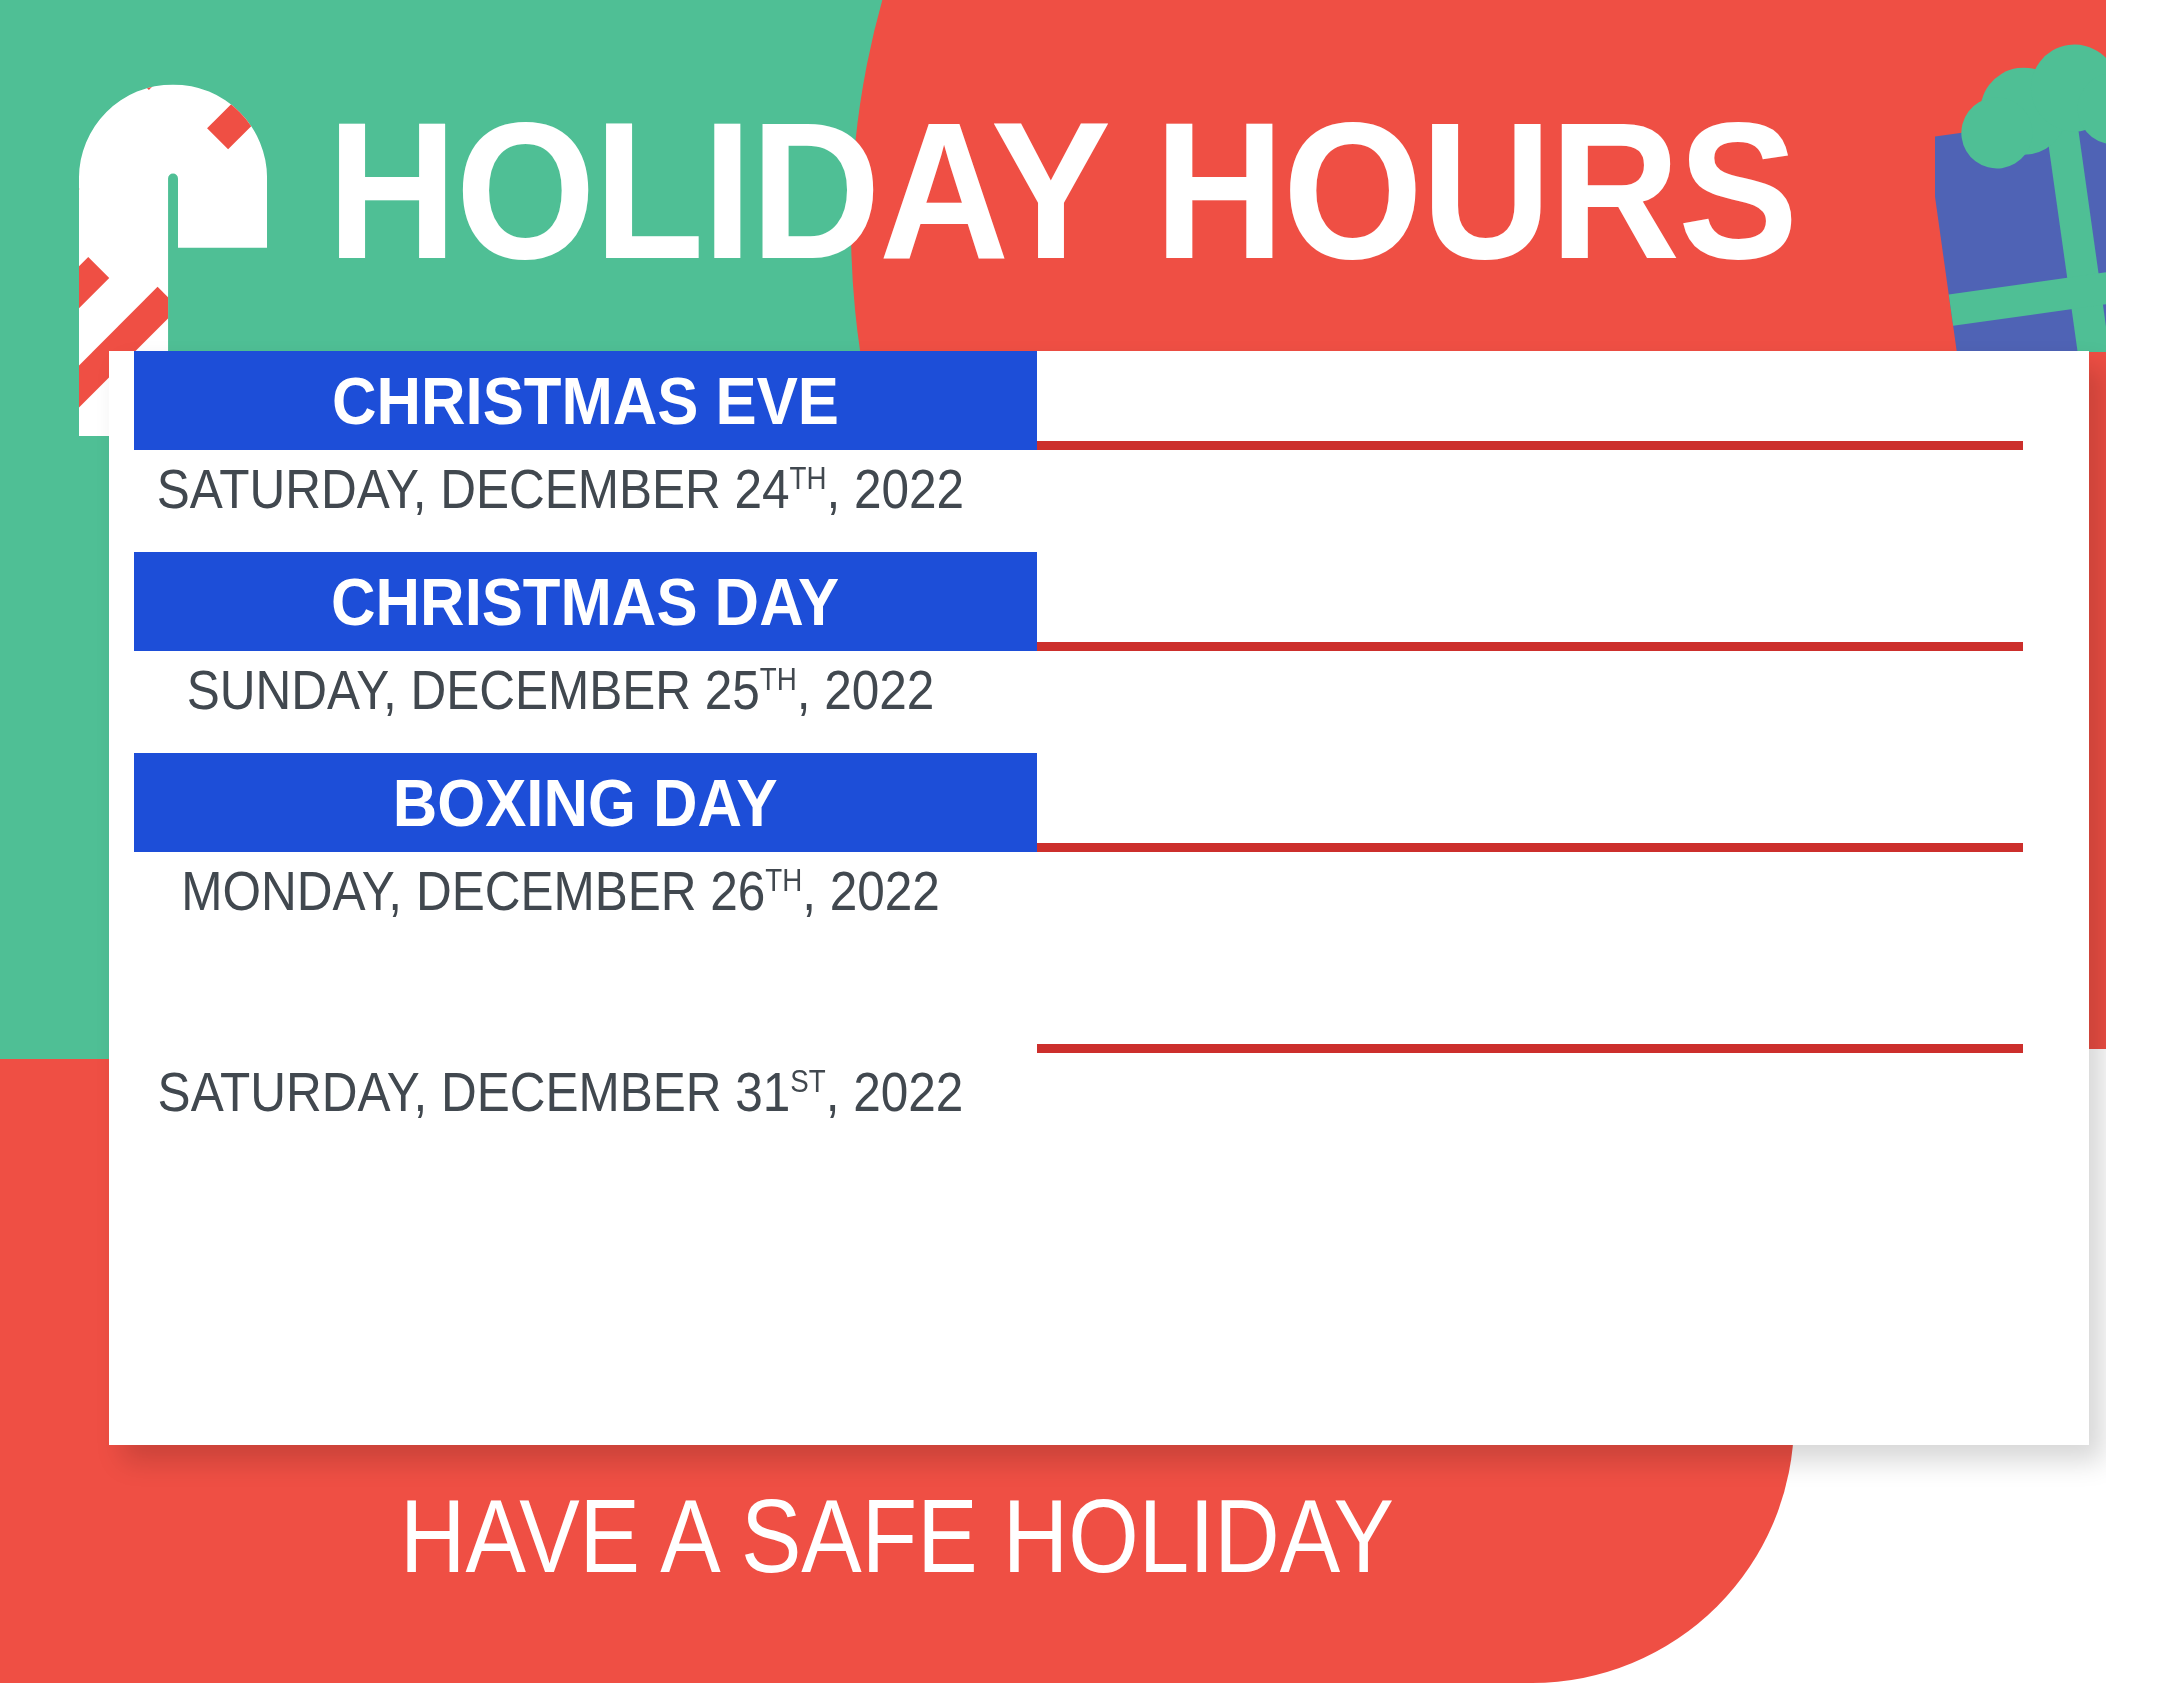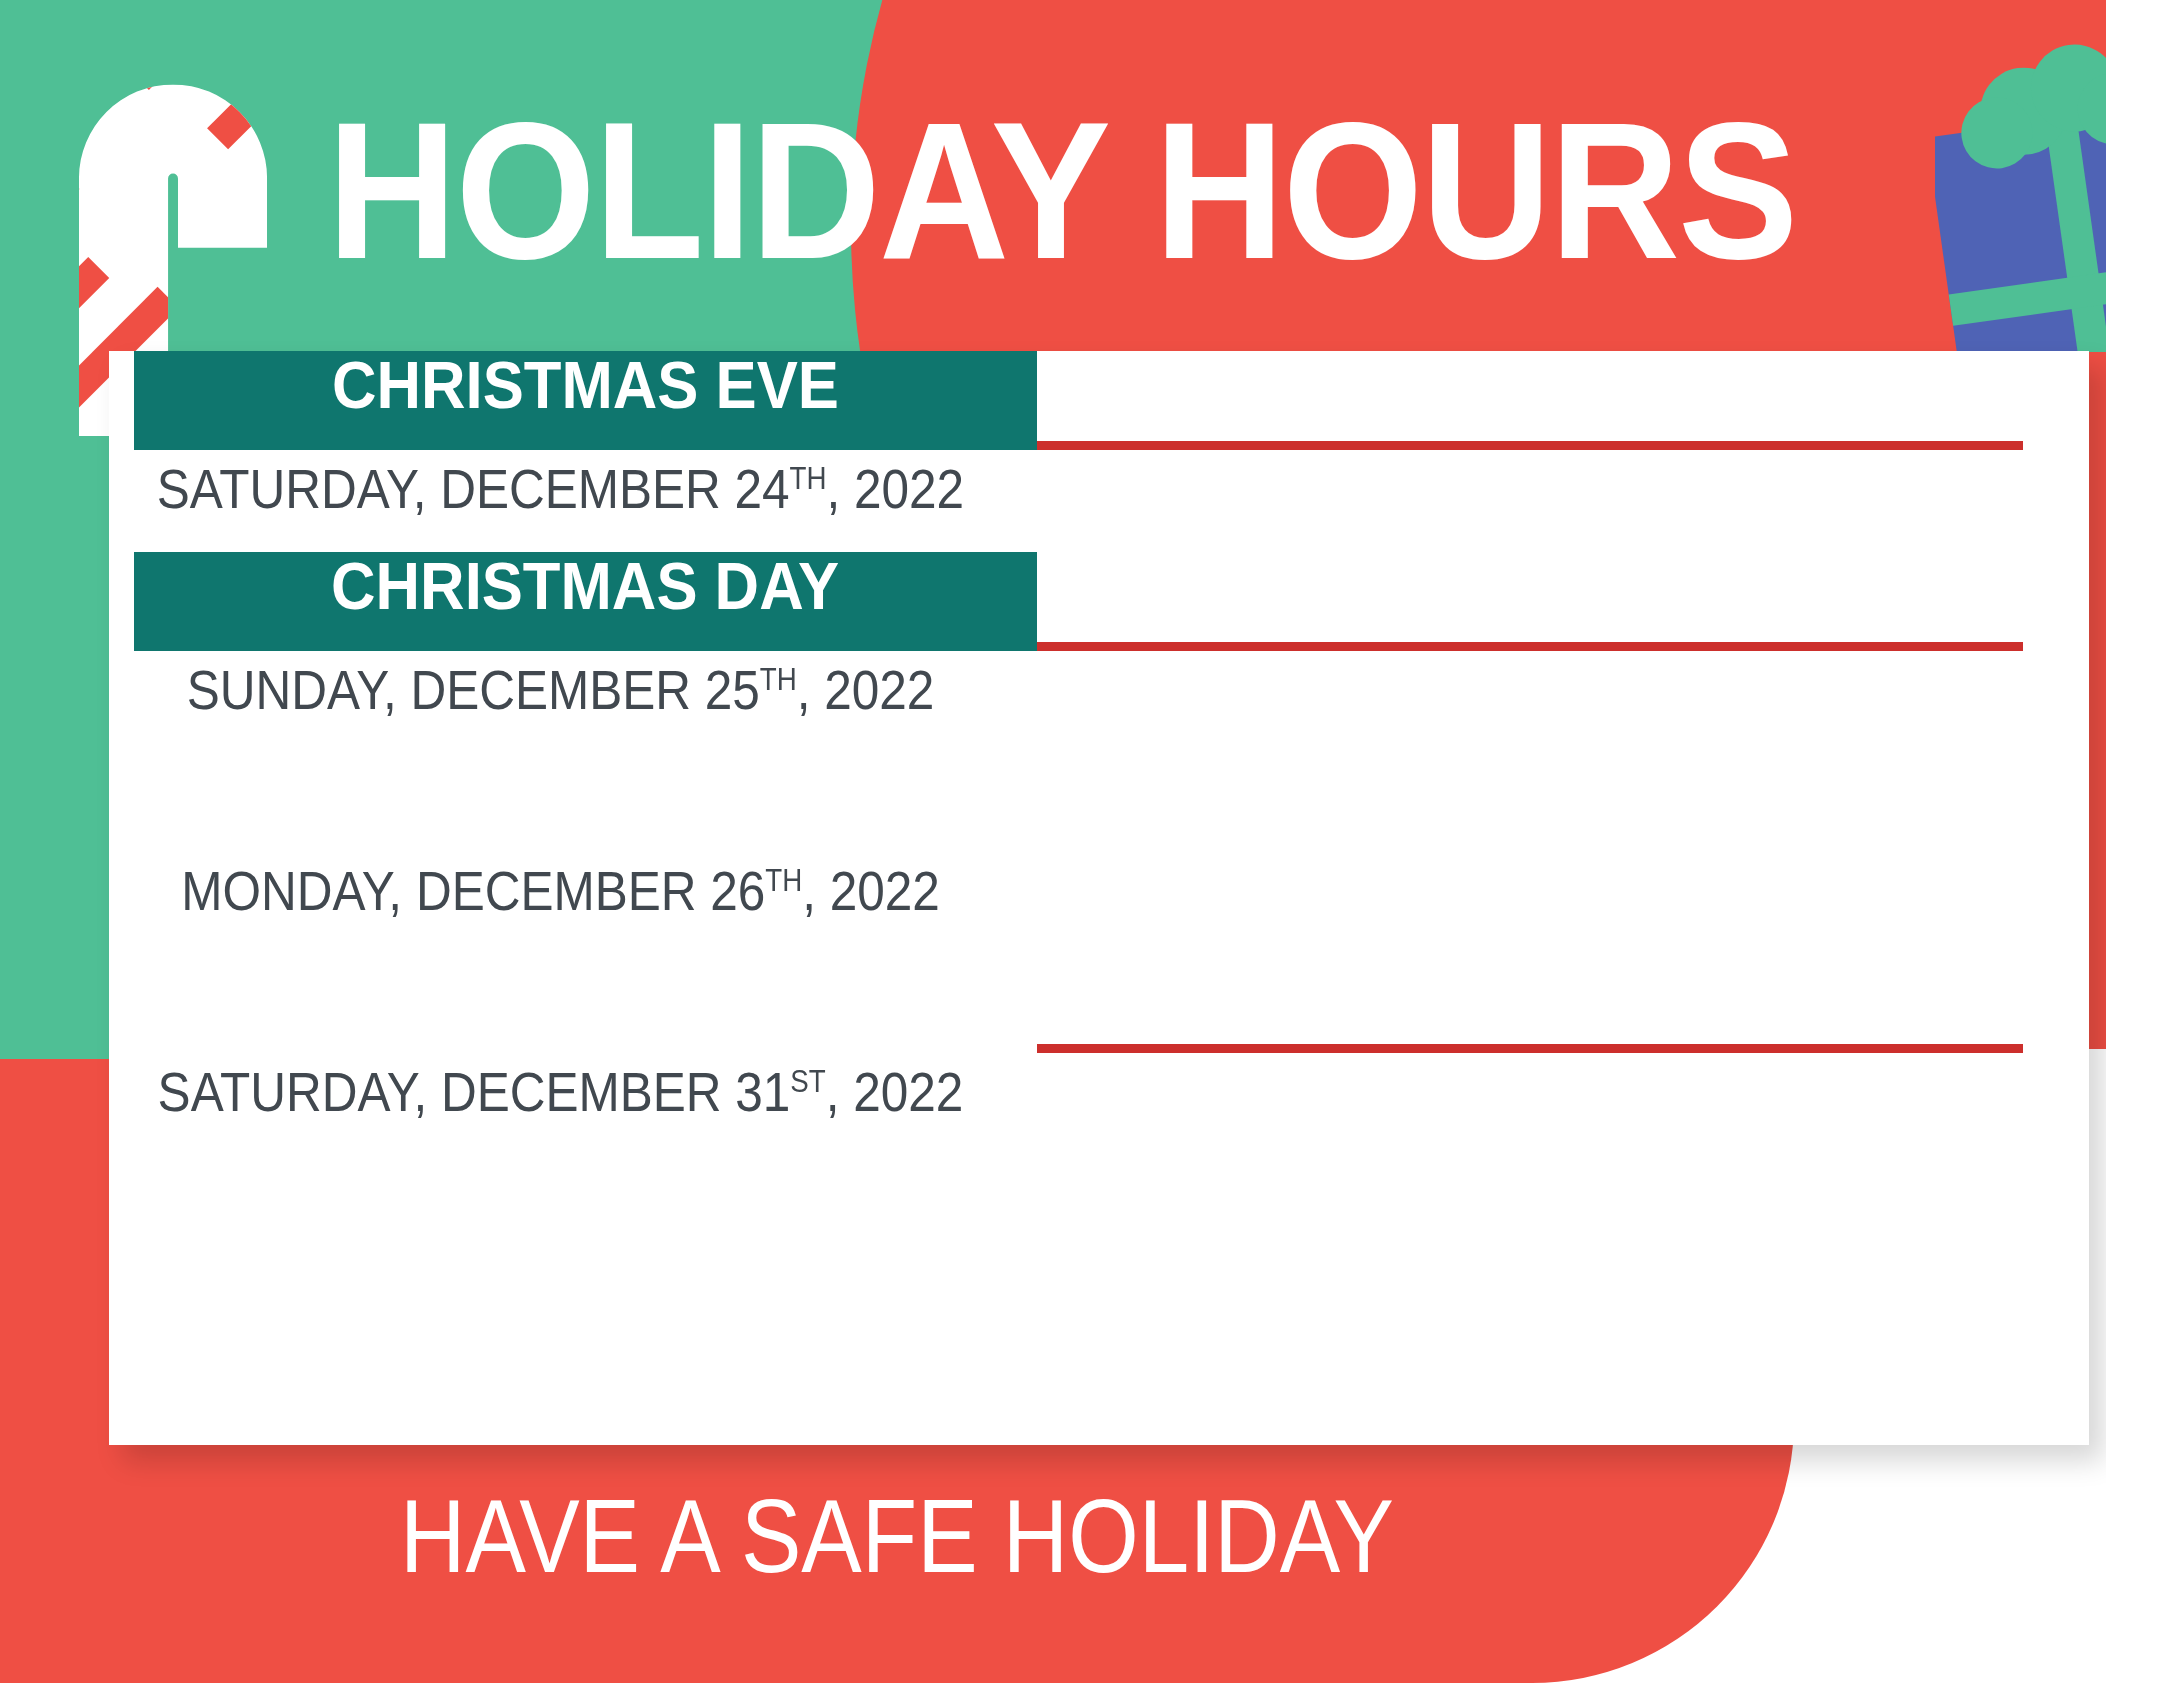--- a/index.html
+++ b/index.html
@@ -72,22 +72,22 @@
 
   .rows{position:absolute;left:0;top:0;width:1980px;}
   .row{position:relative;height:201px;}
   .row:last-child{height:198px;}
 
   .label-wrap{
     position:absolute;left:25px;top:0;width:1921px;height:124px;
   }
   .label-bar{
     position:absolute;left:0;top:0;width:903px;height:99px;
-    background:#0f766e;
-    display:flex;justify-content:center;
+    background:#1d4ed8;
+    display:flex;align-items:center;justify-content:center;
   }
   .label-bar span{
     color:#FFFFFF;font-weight:bold;font-size:67px;line-height:67px;
     letter-spacing:0px;
     transform:scaleX(0.92);
     white-space:nowrap;
     display:inline-block;
   }
   .rule{
     position:absolute;left:903px;top:90px;width:986px;height:9px;
@@ -200,20 +200,26 @@
         </div>
         <div class="date">
           <span>SUNDAY,</span>
           <span>DECEMBER</span>
           <span>25</span><sup>TH</sup>,
           <span>2022</span>
         </div>
       </div>
 
       <div class="row">
+        <div class="label-wrap">
+          <div class="label-bar">
+            <span>BOXING DAY</span>
+          </div>
+          <div class="rule"></div>
+        </div>
         <div class="date">
           <span>MONDAY,</span>
           <span>DECEMBER</span>
           <span>26</span><sup>TH</sup>,
           <span>2022</span>
         </div>
       </div>
 
       <div class="row">
         <div class="label-wrap">

